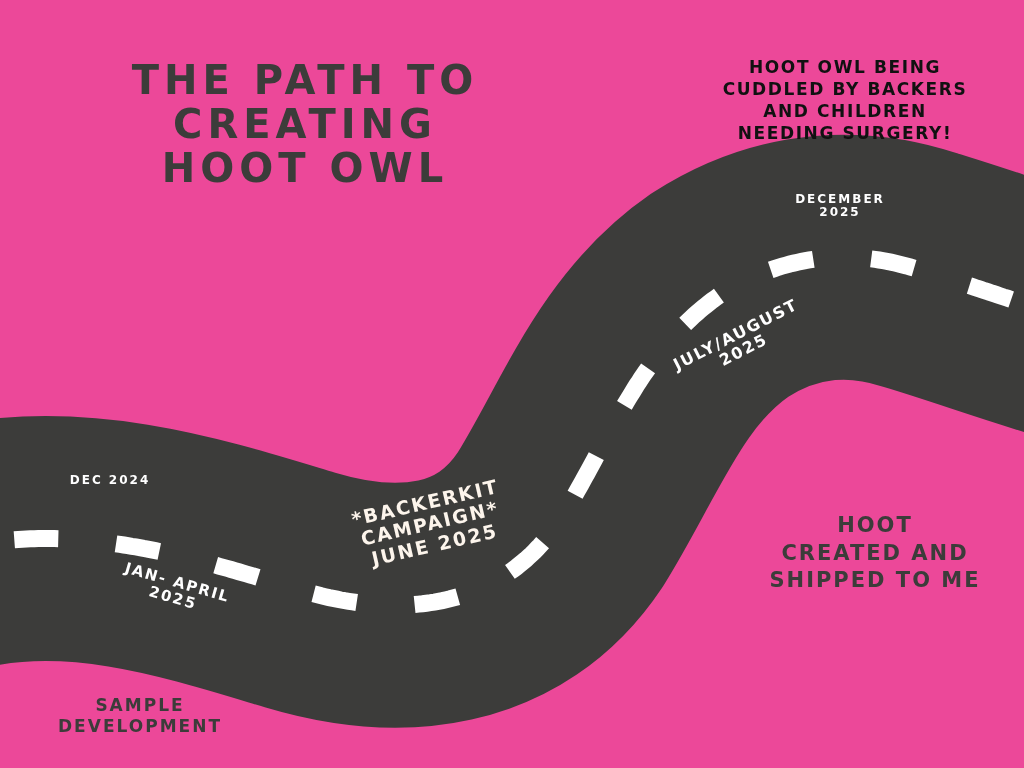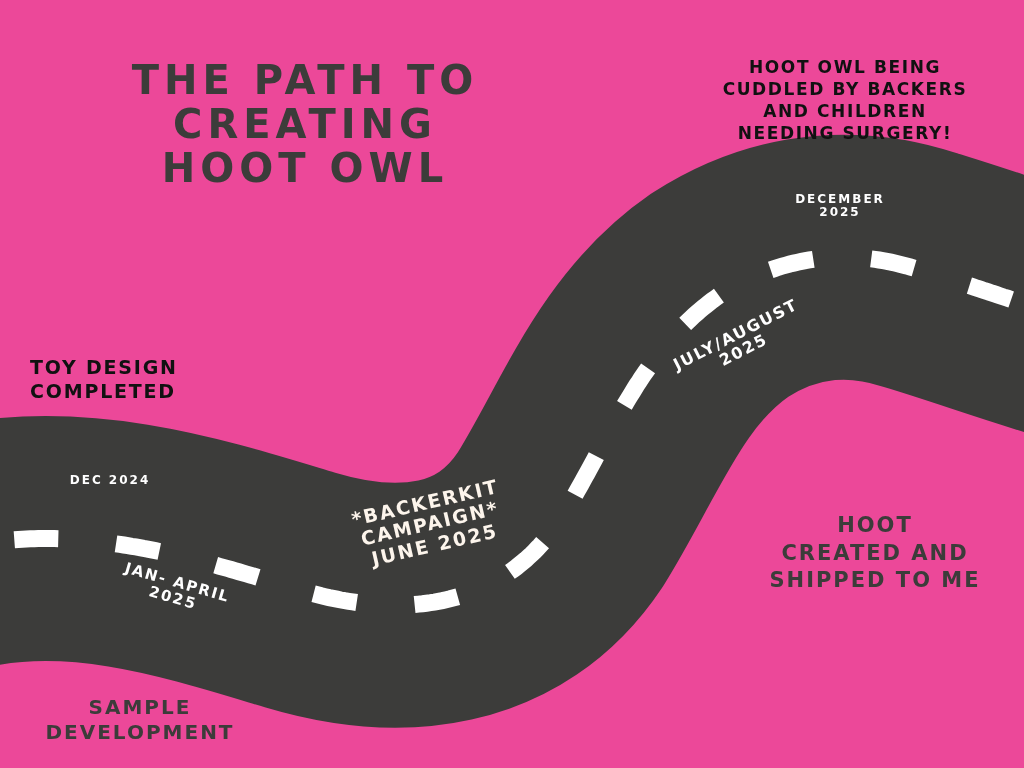--- a/index.html
+++ b/index.html
@@ -43,21 +43,21 @@
     #goal-note {
       left: 700px; top: 56px; width: 290px;
       font-size: 17px; line-height: 1.3; letter-spacing: 1.6px;
     }
     #toy-design {
       left: 30px; top: 355px; width: 200px;
       font-size: 19px; text-align: left; line-height: 1.28; letter-spacing: 1.8px;
     }
     #sample-dev {
       left: 20px; top: 695px; width: 240px;
-      font-size: 20px; line-height: 1.24; letter-spacing: 2px;
+      font-size: 17px; line-height: 1.24; letter-spacing: 2px;
     }
     #shipped {
       left: 740px; top: 512px; width: 270px;
       font-size: 21px; line-height: 1.32; letter-spacing: 2px;
     }
 
     #dec-2024 {
       left: 40px; top: 474px; width: 140px;
       font-size: 12px; letter-spacing: 2px;
     }
@@ -110,22 +110,20 @@
 
   <div id="title" class="lbl dark">The path to
 creating
 Hoot Owl</div>
 
   <div id="goal-note" class="lbl black">Hoot Owl being
 cuddled by backers
 and children
 needing surgery!</div>
 
-  <div id="toy-design" class="lbl black">Toy design
-completed</div>
 
   <div id="sample-dev" class="lbl dark">Sample
 development</div>
 
   <div id="shipped" class="lbl dark">Hoot
 created and
 shipped to me</div>
 
   <div id="dec-2024" class="lbl white">Dec 2024</div>
 

